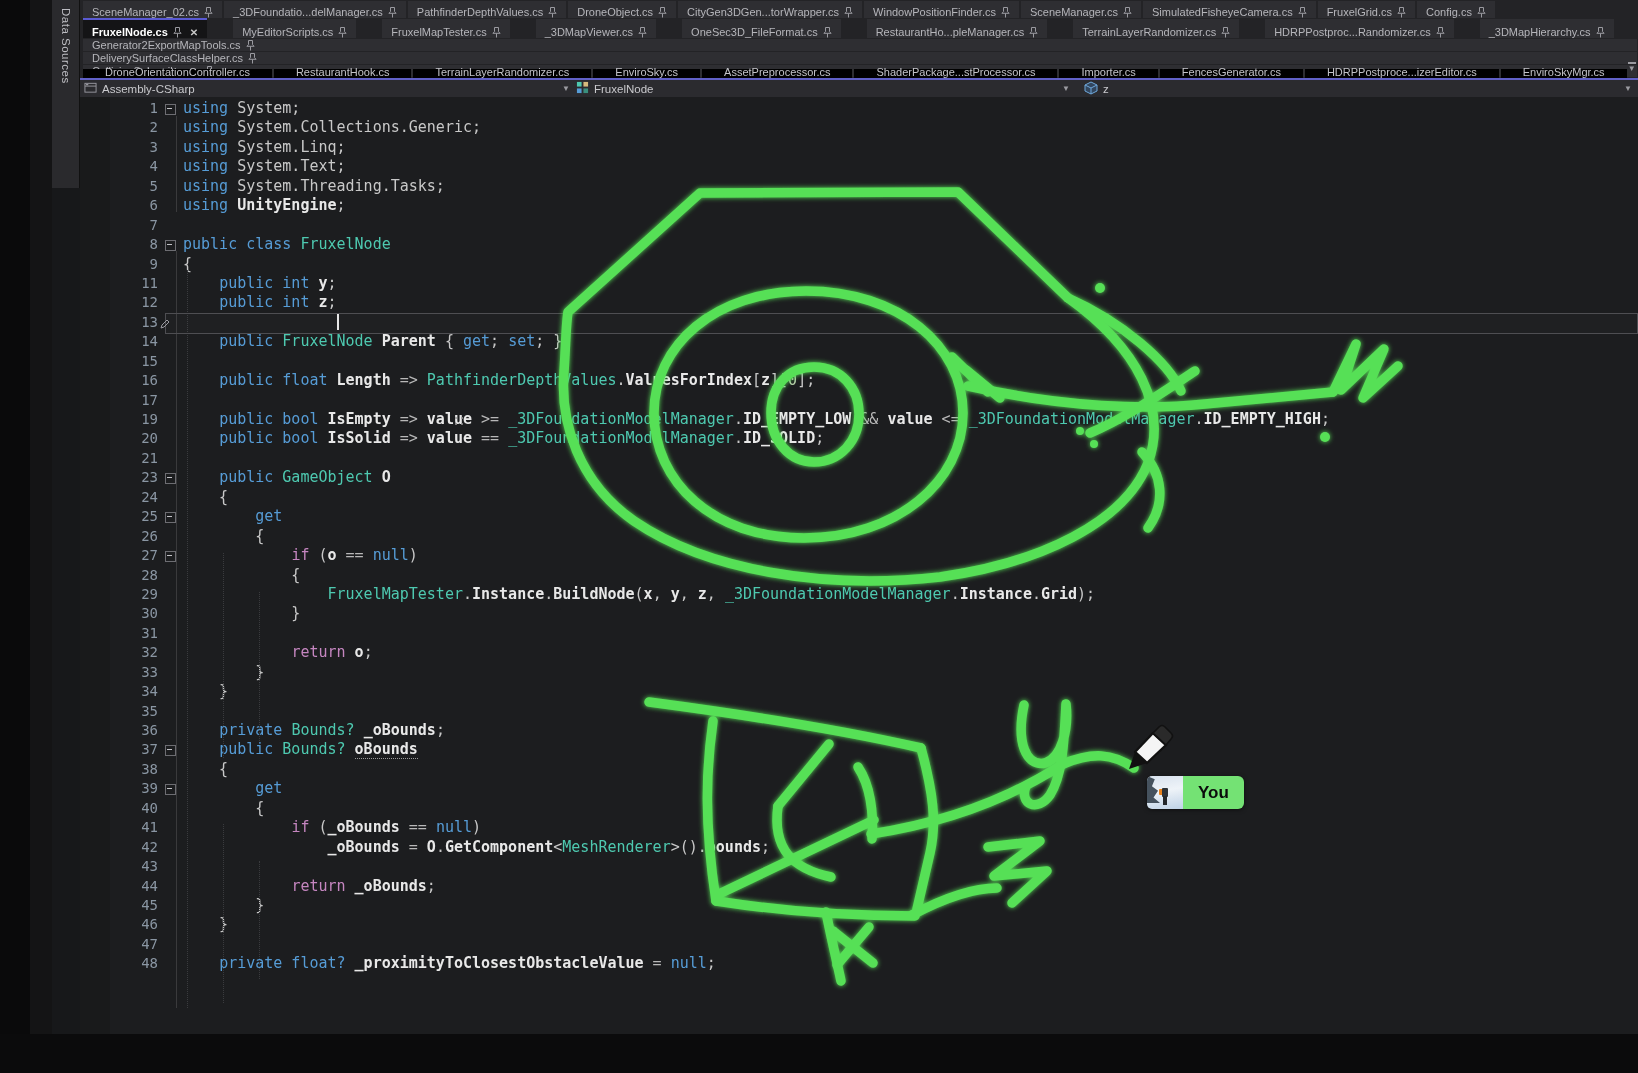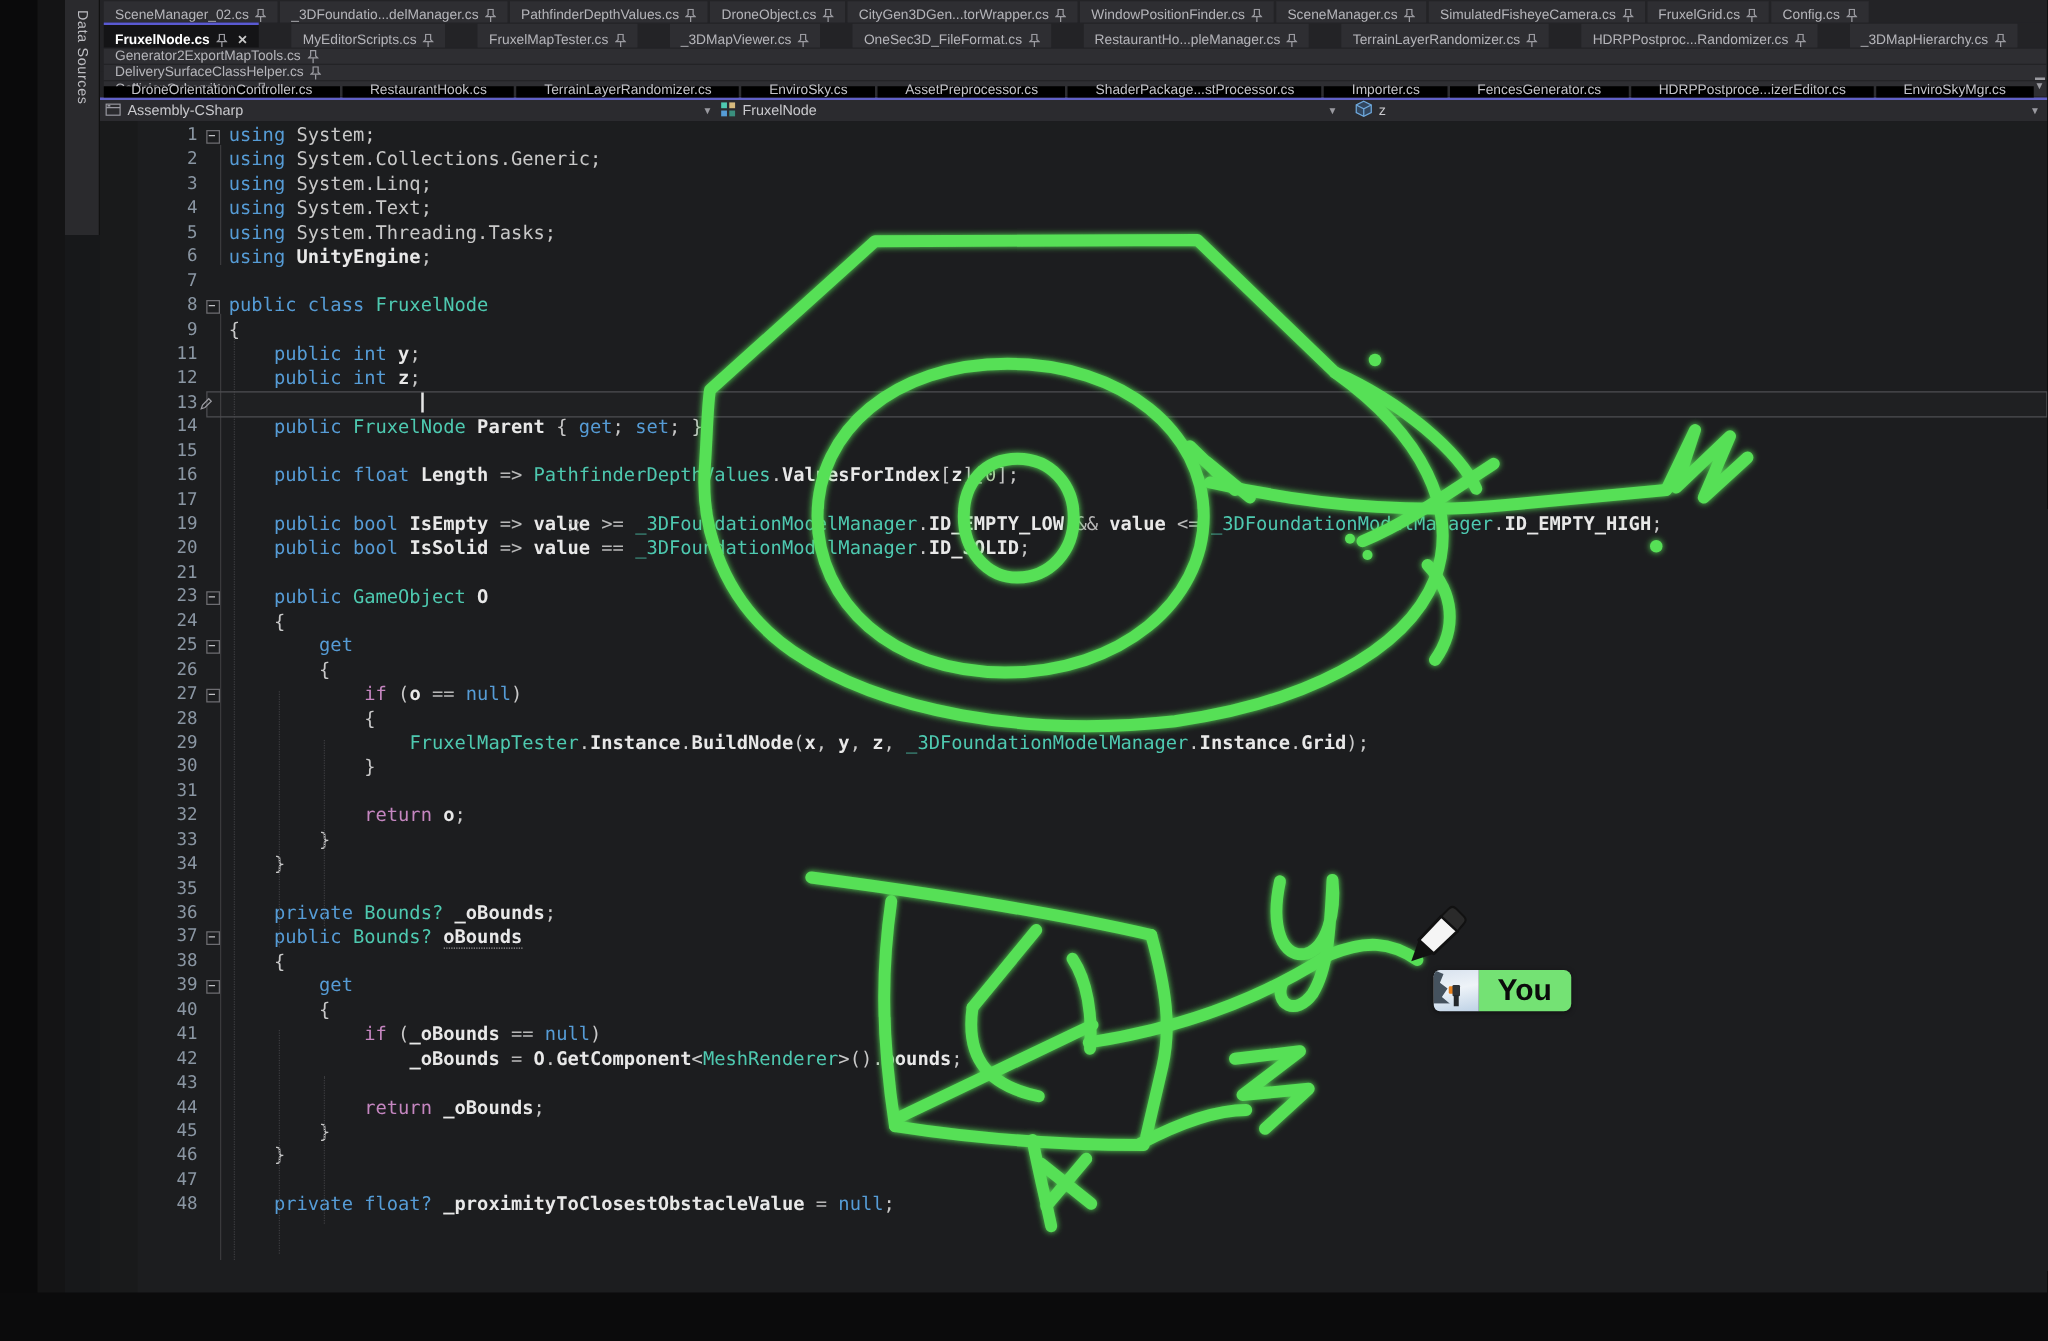--- a/index.html
+++ b/index.html
@@ -71,21 +71,21 @@
   .you-chip{position:absolute;left:1147px;top:776px;height:33px;display:flex;z-index:9;
             border-radius:5px;filter:drop-shadow(0 1px 2px rgba(0,0,0,.5));}
   .chip-avatar{width:36px;height:33px;border-radius:5px 0 0 5px;overflow:hidden;position:relative;
                background:linear-gradient(170deg,#d8e2ee,#eef3f8 45%,#bed2e6);flex:0 0 auto;}
   .av-trees{position:absolute;left:0;top:0;width:13px;height:27px;background:#45525e;
             clip-path:polygon(0 0,60% 12%,38% 38%,85% 55%,50% 80%,100% 100%,0 100%);}
   .av-body{position:absolute;left:15px;top:12px;width:6px;height:9px;background:#2e3338;border-radius:1px;}
   .av-pack{position:absolute;left:12px;top:13px;width:4px;height:6px;background:#e8821e;border-radius:1px;}
   .av-legs{position:absolute;left:16px;top:20px;width:4px;height:9px;background:#23272b;}
   .chip-label{background:#74e274;border-radius:0 6px 6px 0;display:flex;align-items:center;
-              padding:0 15px;color:#0b0b0b;font-weight:bold;font-size:24px;
+              padding:0 15px;color:#0b0b0b;font-weight:bold;font-size:17px;
               font-family:"Liberation Sans",sans-serif;}
 </style>
 </head>
 <body>
 
 <div class="screen">
 
   <div class="left-rail">
     <div class="rail-inner-strip"></div>
     <div class="rail-col"></div>

